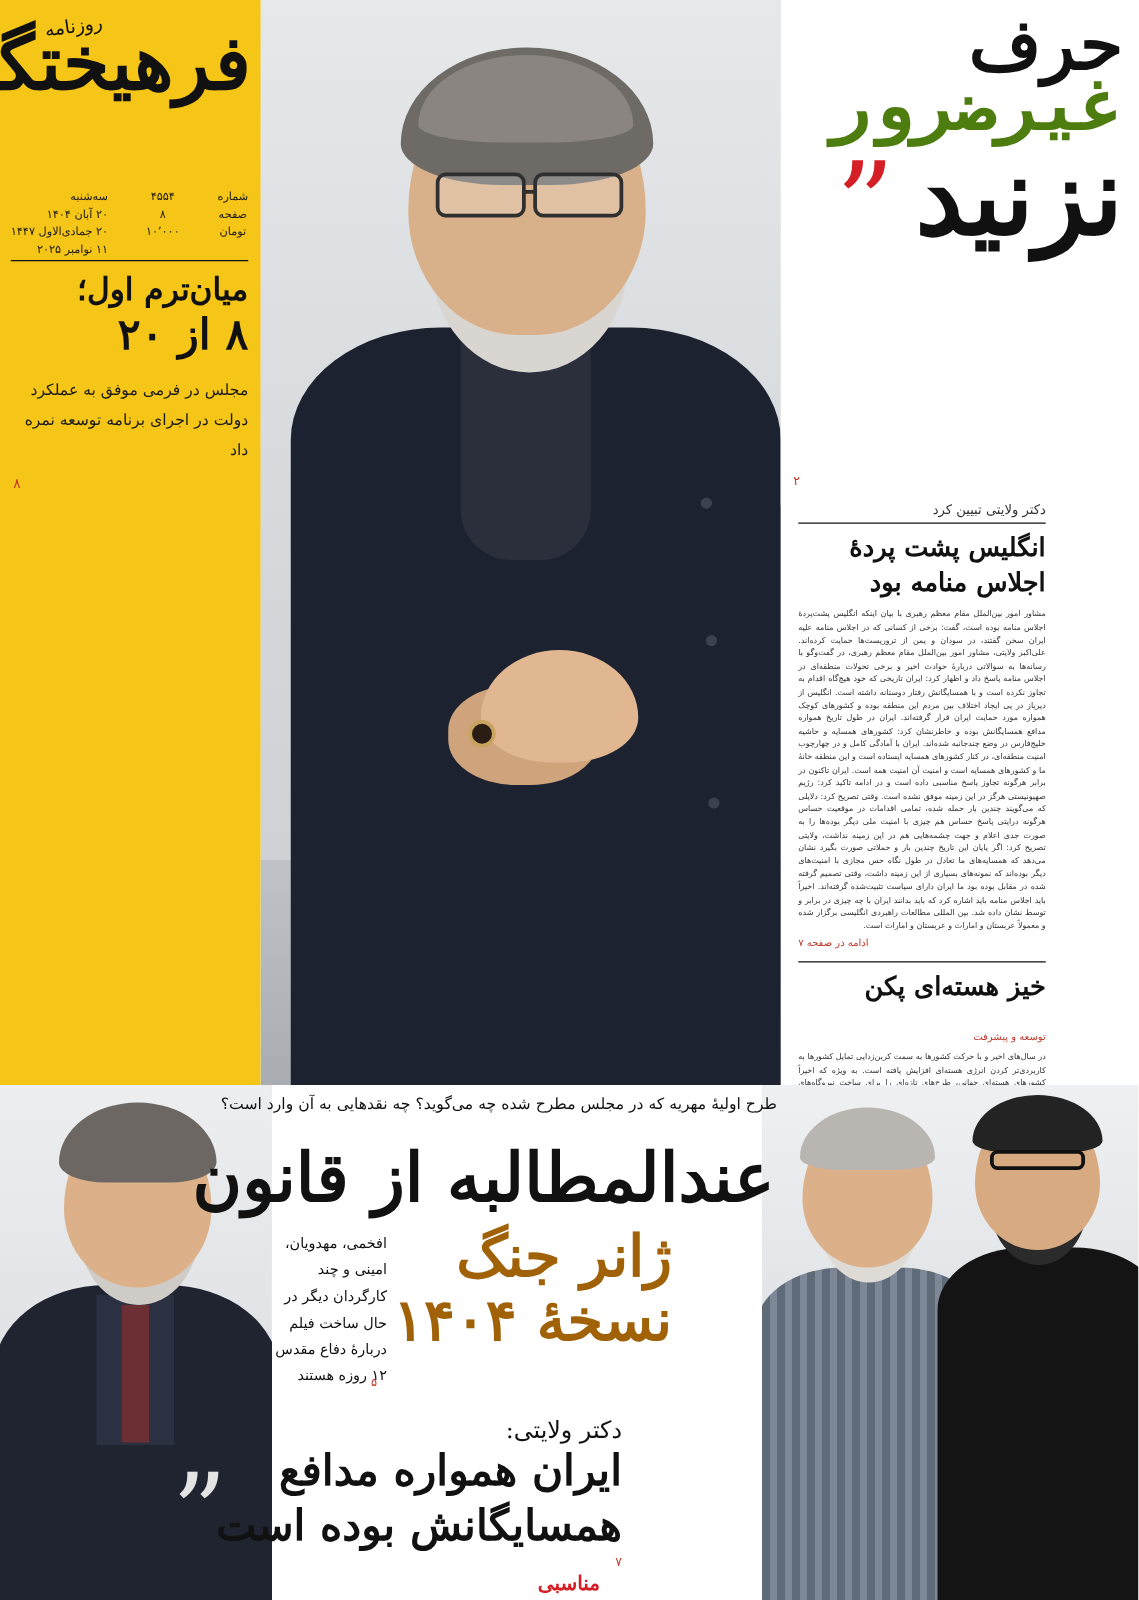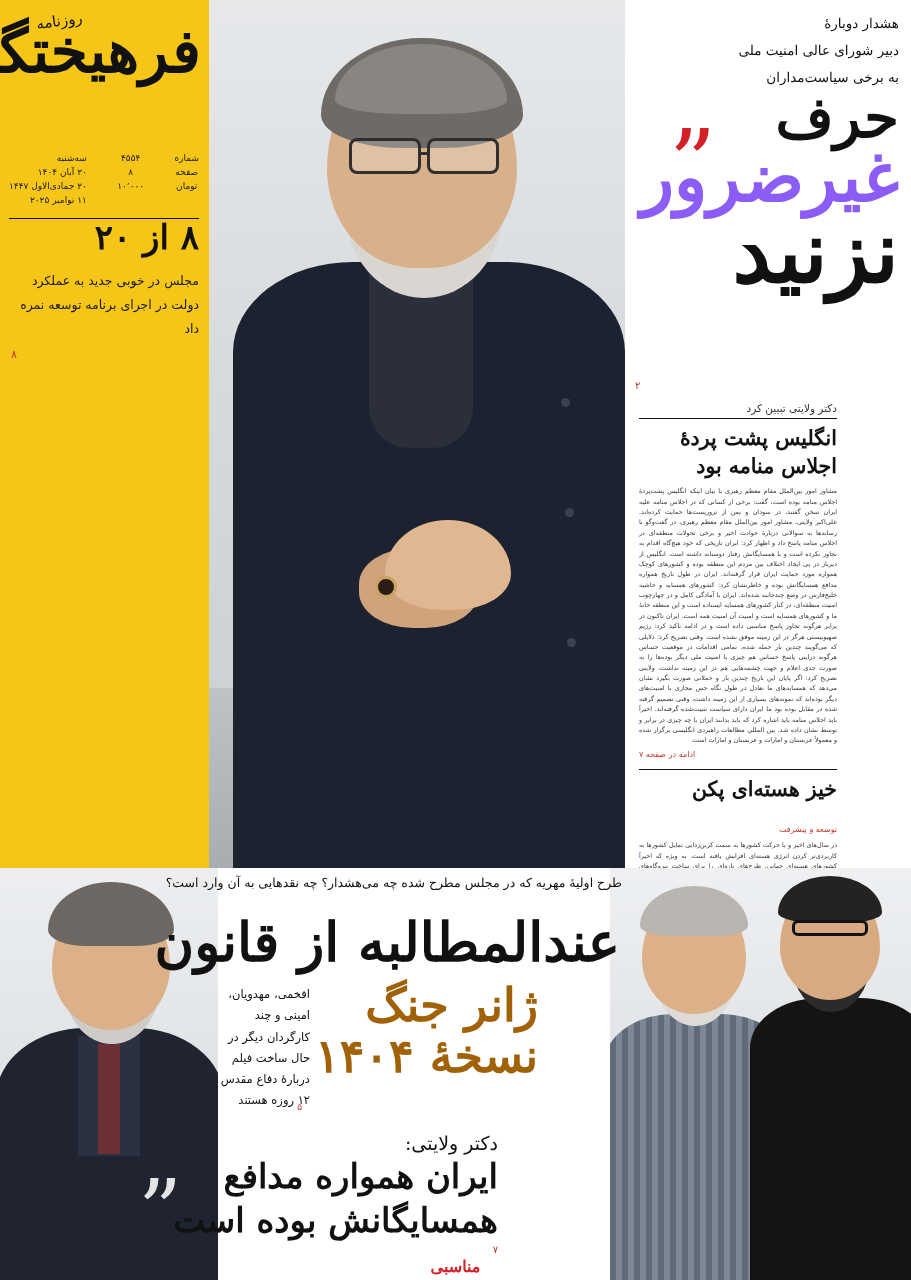--- a/index.html
+++ b/index.html
@@ -27,21 +27,21 @@
   }
   .masthead-sub {
     position:absolute; right: 118px; top: 6px;
     font-size: 15px; color:#111; transform: rotate(-8deg);
     font-family: "DejaVu Serif", serif;
   }
   .dateline {
     position: absolute; right: 10px; top: 152px; width: 190px;
     display: flex; flex-direction: row-reverse; justify-content: space-between;
     align-items: flex-start; font-size: 9px; line-height: 1.55; color: #1a1a1a;
-    direction: rtl; border-bottom: 1px solid #111; padding-bottom: 10px;
+    direction: rtl; border-bottom: 1px solid #111; padding-bottom: 0;
   }
   .dateline .col { text-align: center; }
   .dateline .col.r { text-align: right; }
 
   .yellow-headline {
     position: absolute; right: 10px; top: 216px; width: 188px;
     direction: rtl; text-align: right; color:#111;
   }
   .yellow-headline .l1 {
     font-family:"DejaVu Serif", serif; font-weight:700; font-size: 25px; line-height:1.25;
@@ -96,21 +96,21 @@
     position: absolute; left: 625px; top: 0; width: 286px; height: 404px;
     background:#fff; padding: 10px 12px 0 10px; direction: rtl;
   }
   .kicker { text-align: right; font-size: 13.5px; line-height: 2.0; color:#111;
     font-family:"DejaVu Serif", serif; }
   .big-head {
     text-align: right; font-family: "DejaVu Serif", "Liberation Serif", serif;
     font-weight: 700; color:#111;
   }
   .big-head .w1 { font-size: 56px; line-height: 0.95; letter-spacing: -3px; }
-  .big-head .w2 { font-size: 69px; line-height: 0.95; color:#8b5cf6; letter-spacing:-3px; }
+  .big-head .w2 { font-size: 56px; line-height: 0.95; color:#4d7c0f; letter-spacing:-3px;font-family:Liberation Mono, monospace; }
   .big-head .w3 { font-size: 86px; line-height: 0.98; letter-spacing:-3px; }
   .quote-mark {
     position:absolute; left: 44px; top: 118px; font-size: 92px; color:#d51f26;
     font-family:"DejaVu Serif", serif; line-height:1;
   }
   .top-right .pg { position:absolute; left: 10px; top: 380px; font-size: 10px; color:#c0392b; }
 
   
   .rcol { position:absolute; left:625px; top:402px; width:226px; direction: rtl; padding: 0 14px; }
   .byline { font-size: 10.5px; color:#333; text-align: right; margin-bottom:3px; }
@@ -212,22 +212,23 @@
         <div>۱۰٬۰۰۰</div>
       </div>
       <div class="col">
         <div>شماره</div>
         <div>صفحه</div>
         <div>تومان</div>
       </div>
     </div>
 
     <div class="yellow-headline">
+      <div class="l1">میان‌ترم اول؛</div>
       <div class="l2">۸ از ۲۰</div>
-      <div class="dek">مجلس در خوبی جدید به عملکرد دولت در اجرای برنامه توسعه نمره داد</div>
+      <div class="dek">مجلس در فرمی موفق به عملکرد دولت در اجرای برنامه توسعه نمره داد</div>
       <div class="pagenum">۸</div>
     </div>
   </div>
 
   <div class="main-photo">
     <div class="mp-bg"></div>
     <div class="mp-floor"></div>
     <div class="mp-body"></div>
     <div class="mp-shirt"></div>
     <div class="mp-btn" style="left:352px;top:398px;"></div>
@@ -239,25 +240,20 @@
     <div class="mp-hair2"></div>
     <div class="mp-glass-l"></div>
     <div class="mp-glass-r"></div>
     <div class="mp-glass-br"></div>
     <div class="mp-hand2"></div>
     <div class="mp-hand1"></div>
     <div class="mp-ring"></div>
   </div>
 
   <div class="top-right">
-    <div class="kicker">
-      <div>هشدار دوبارۀ</div>
-      <div>دبیر شورای عالی امنیت ملی</div>
-      <div>به برخی سیاست‌مداران</div>
-    </div>
     <div class="big-head">
       <div class="w1">حرف</div>
       <div class="w2">غیرضرور</div>
       <div class="w3">نزنید</div>
     </div>
     <div class="quote-mark">”</div>
     <div class="pg">۲</div>
   </div>
 
   <div class="rcol">
@@ -297,21 +293,21 @@
       <div class="br-a-beard"></div>
       <div class="br-a-head"></div>
       <div class="br-a-hair"></div>
       <div class="br-b-beard"></div>
       <div class="br-b-head"></div>
       <div class="br-b-hair"></div>
       <div class="br-b-glass"></div>
     </div>
 
     <div class="b-center">
-      <div class="b-dek">طرح اولیۀ مهریه که در مجلس مطرح شده چه می‌هشدار؟ چه نقدهایی به آن وارد است؟</div>
+      <div class="b-dek">طرح اولیۀ مهریه که در مجلس مطرح شده چه می‌گوید؟ چه نقدهایی به آن وارد است؟</div>
       <div class="b-headline">عندالمطالبه از قانون</div>
       <div class="b-quote">”</div>
 
       <div class="film-block">
         <div class="film-head">
           <div>ژانر جنگ</div>
           <div class="l2">نسخۀ ۱۴۰۴</div>
         </div>
         <div class="film-side">افخمی، مهدویان، امینی و چند کارگردان دیگر در حال ساخت فیلم دربارۀ دفاع مقدس ۱۲ روزه هستند</div>
         <div class="film-pg">۵</div>

